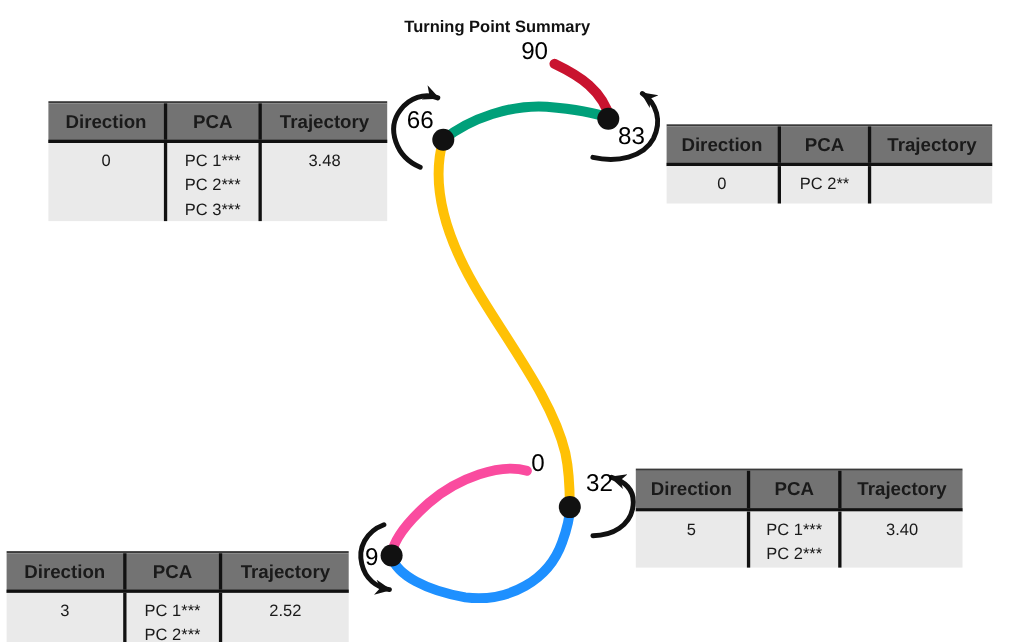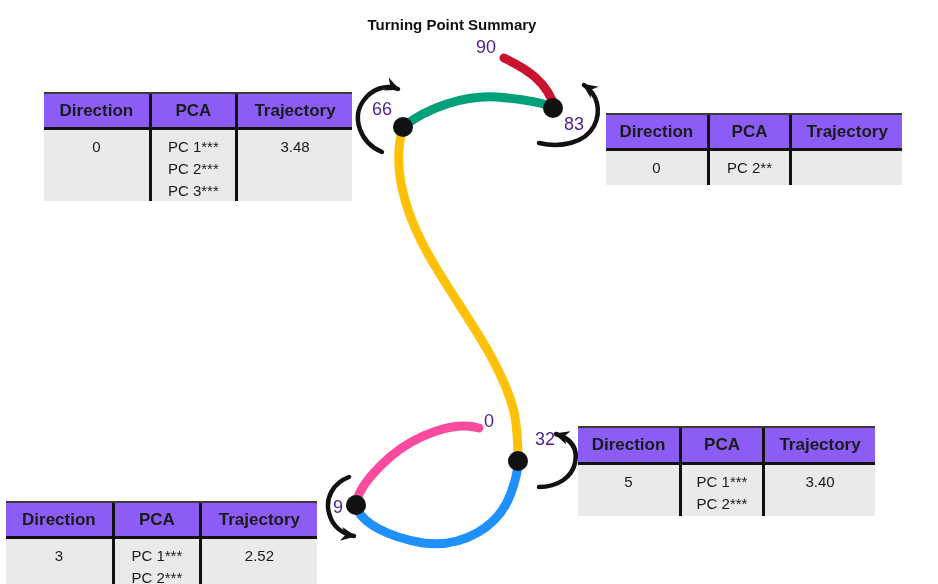--- a/index.html
+++ b/index.html
@@ -15,41 +15,41 @@
     position:absolute;
     left:452px;top:2px;
     transform:translateX(-50%);
     font-size:15px;font-weight:bold;color:#111;
     white-space:nowrap;
   }
   svg.plot{position:absolute;left:0;top:0;}
   .pt-label{
     position:absolute;
     transform:translate(-50%,-50%);
-    font-size:18px;color:#4c1d95;
+    font-size:22px;color:#000000;
     white-space:nowrap;
   }
   .lbl-90{left:486px;top:33px;}
   .lbl-66{left:382px;top:95px;}
   .lbl-83{left:574px;top:110px;}
   .lbl-0{left:489px;top:407px;}
   .lbl-32{left:545px;top:425px;text-align:right;}
   .lbl-9{left:338px;top:493px;}
 
   .tbl{
     position:absolute;
     border-top:2px solid #3a3a3a;
     color:#1a1a1a;
     box-sizing:border-box;
   }
   .t1{left:44px;top:78px;width:308px;}
   .t2{left:606px;top:99px;width:296px;}
   .t3{left:578px;top:412px;width:297px;}
   .t4{left:6px;top:487px;width:311px;}
-  .thead{display:flex;background:#8b5cf6;border-bottom:3px solid #111;}
+  .thead{display:flex;background:#737373;border-bottom:3px solid #111;}
   .tbody{display:flex;background:#EAEAEA;}
   .th,.td{box-sizing:border-box;display:flex;flex-direction:column;align-items:center;}
   .th{justify-content:center;font-weight:bold;font-size:17px;}
   .td{justify-content:flex-start;padding-top:6px;font-size:15px;line-height:22px;}
   .c1{width:34%;}
   .c2{width:29%;border-left:3px solid #111;border-right:3px solid #111;}
   .c3{width:37%;}
   .t1 .th{height:33px;} .t1 .td{height:71px;}
   .t2 .th{height:33px;} .t2 .td{height:34px;}
   .t3 .th{height:34px;} .t3 .td{height:51px;}

